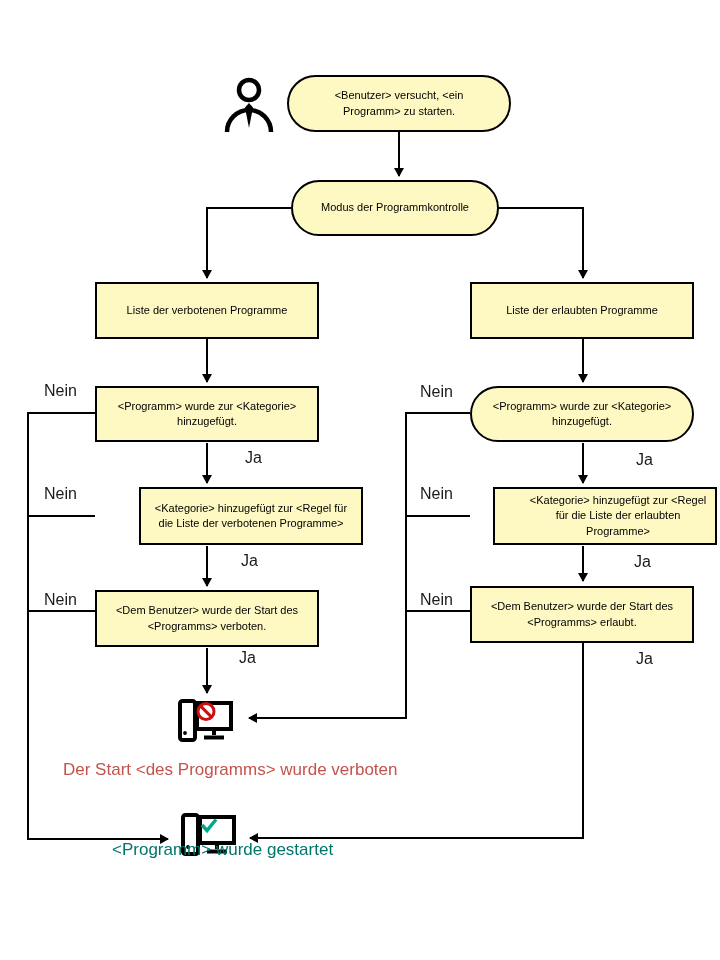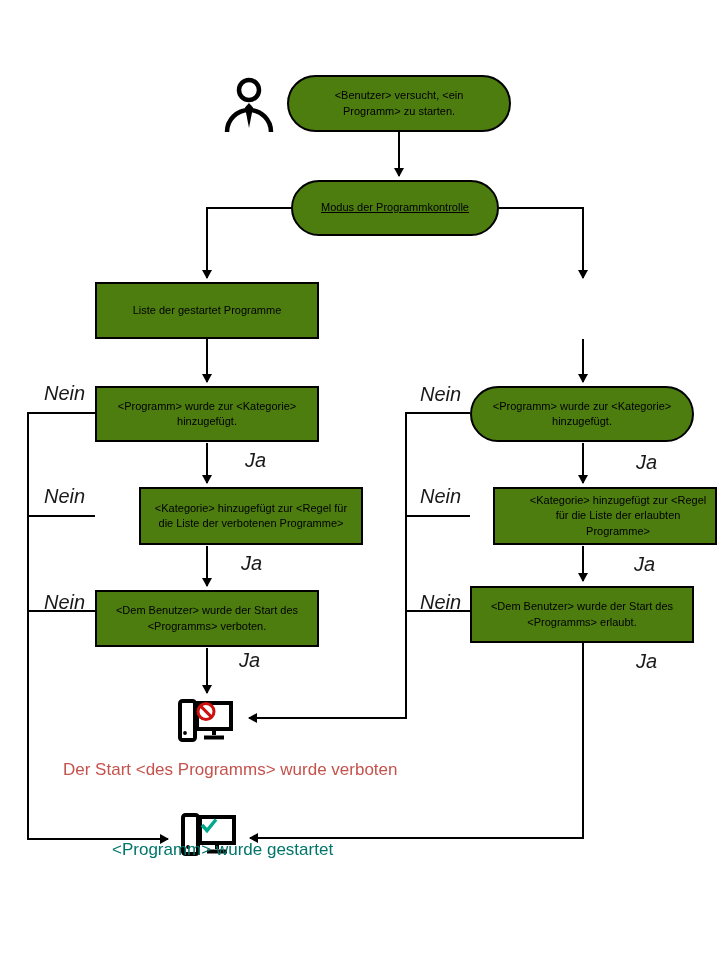--- a/index.html
+++ b/index.html
@@ -1,27 +1,27 @@
 <!DOCTYPE html>
 <html><head>
 <meta charset="utf-8">
 <style>
   html,body{margin:0;padding:0;background:#fff;}
   #canvas{
     position:relative;width:720px;height:960px;background:#ffffff;
     font-family:"Liberation Sans", sans-serif;overflow:hidden;
   }
   .shape{
-    position:absolute;box-sizing:border-box;border:2px solid #000;background:#4d7c0f;
+    position:absolute;box-sizing:border-box;border:2px solid #000;background:#fef9c3;
     display:flex;align-items:center;justify-content:center;text-align:center;
     font-size:11px;line-height:1.4;color:#000;padding:0 12px;
   }
   .pill{border-radius:29px;}
   .lbl{
-    position:absolute;font-size:20px;color:#1a1a1a;white-space:nowrap;font-style:italic;
+    position:absolute;font-size:16px;color:#1a1a1a;white-space:nowrap;
   }
   .outcome{
     position:absolute;font-size:17px;white-space:nowrap;
   }
   svg.layer{position:absolute;left:0;top:0;}
   .tight{padding:0 6px;}
   .startpad{padding:0 29px;}
 </style>
 </head>
 <body>
@@ -58,26 +58,29 @@
   <svg class="layer" style="left:224px;top:76px;" width="50" height="56" viewBox="0 0 50 56">
     <circle cx="25" cy="14" r="10" fill="none" stroke="#000" stroke-width="4.5"></circle>
     <path d="M3 56 A22 22 0 0 1 47 56" fill="none" stroke="#000" stroke-width="4.5"></path>
     <polygon points="25,27 29,31.5 25,52 21,31.5" fill="#000"></polygon>
   </svg>
 
   <div class="shape pill startpad" style="left:287px;top:75px;width:224px;height:57px;">
     <span>&lt;Benutzer&gt; versucht, &lt;ein Programm&gt;  zu starten.</span>
   </div>
 
-  <div class="shape pill" style="left:291px;top:180px;width:208px;height:56px;text-decoration:underline;">
+  <div class="shape pill" style="left:291px;top:180px;width:208px;height:56px;">
     <span>Modus der Programmkontrolle</span>
   </div>
 
   <div class="shape" style="left:95px;top:282px;width:224px;height:57px;">
-    <span>Liste der gestartet Programme</span>
+    <span>Liste der verbotenen Programme</span>
+  </div>
+  <div class="shape" style="left:470px;top:282px;width:224px;height:57px;">
+    <span>Liste der erlaubten Programme</span>
   </div>
 
   <div class="shape" style="left:95px;top:386px;width:224px;height:56px;">
     <span>&lt;Programm&gt;  wurde zur &lt;Kategorie&gt; hinzugefügt.</span>
   </div>
   <div class="shape pill" style="left:470px;top:386px;width:224px;height:56px;">
     <span>&lt;Programm&gt;  wurde zur &lt;Kategorie&gt; hinzugefügt.</span>
   </div>
 
   <div class="shape tight" style="left:95px;top:487px;width:224px;height:58px;margin-left:44px;">

